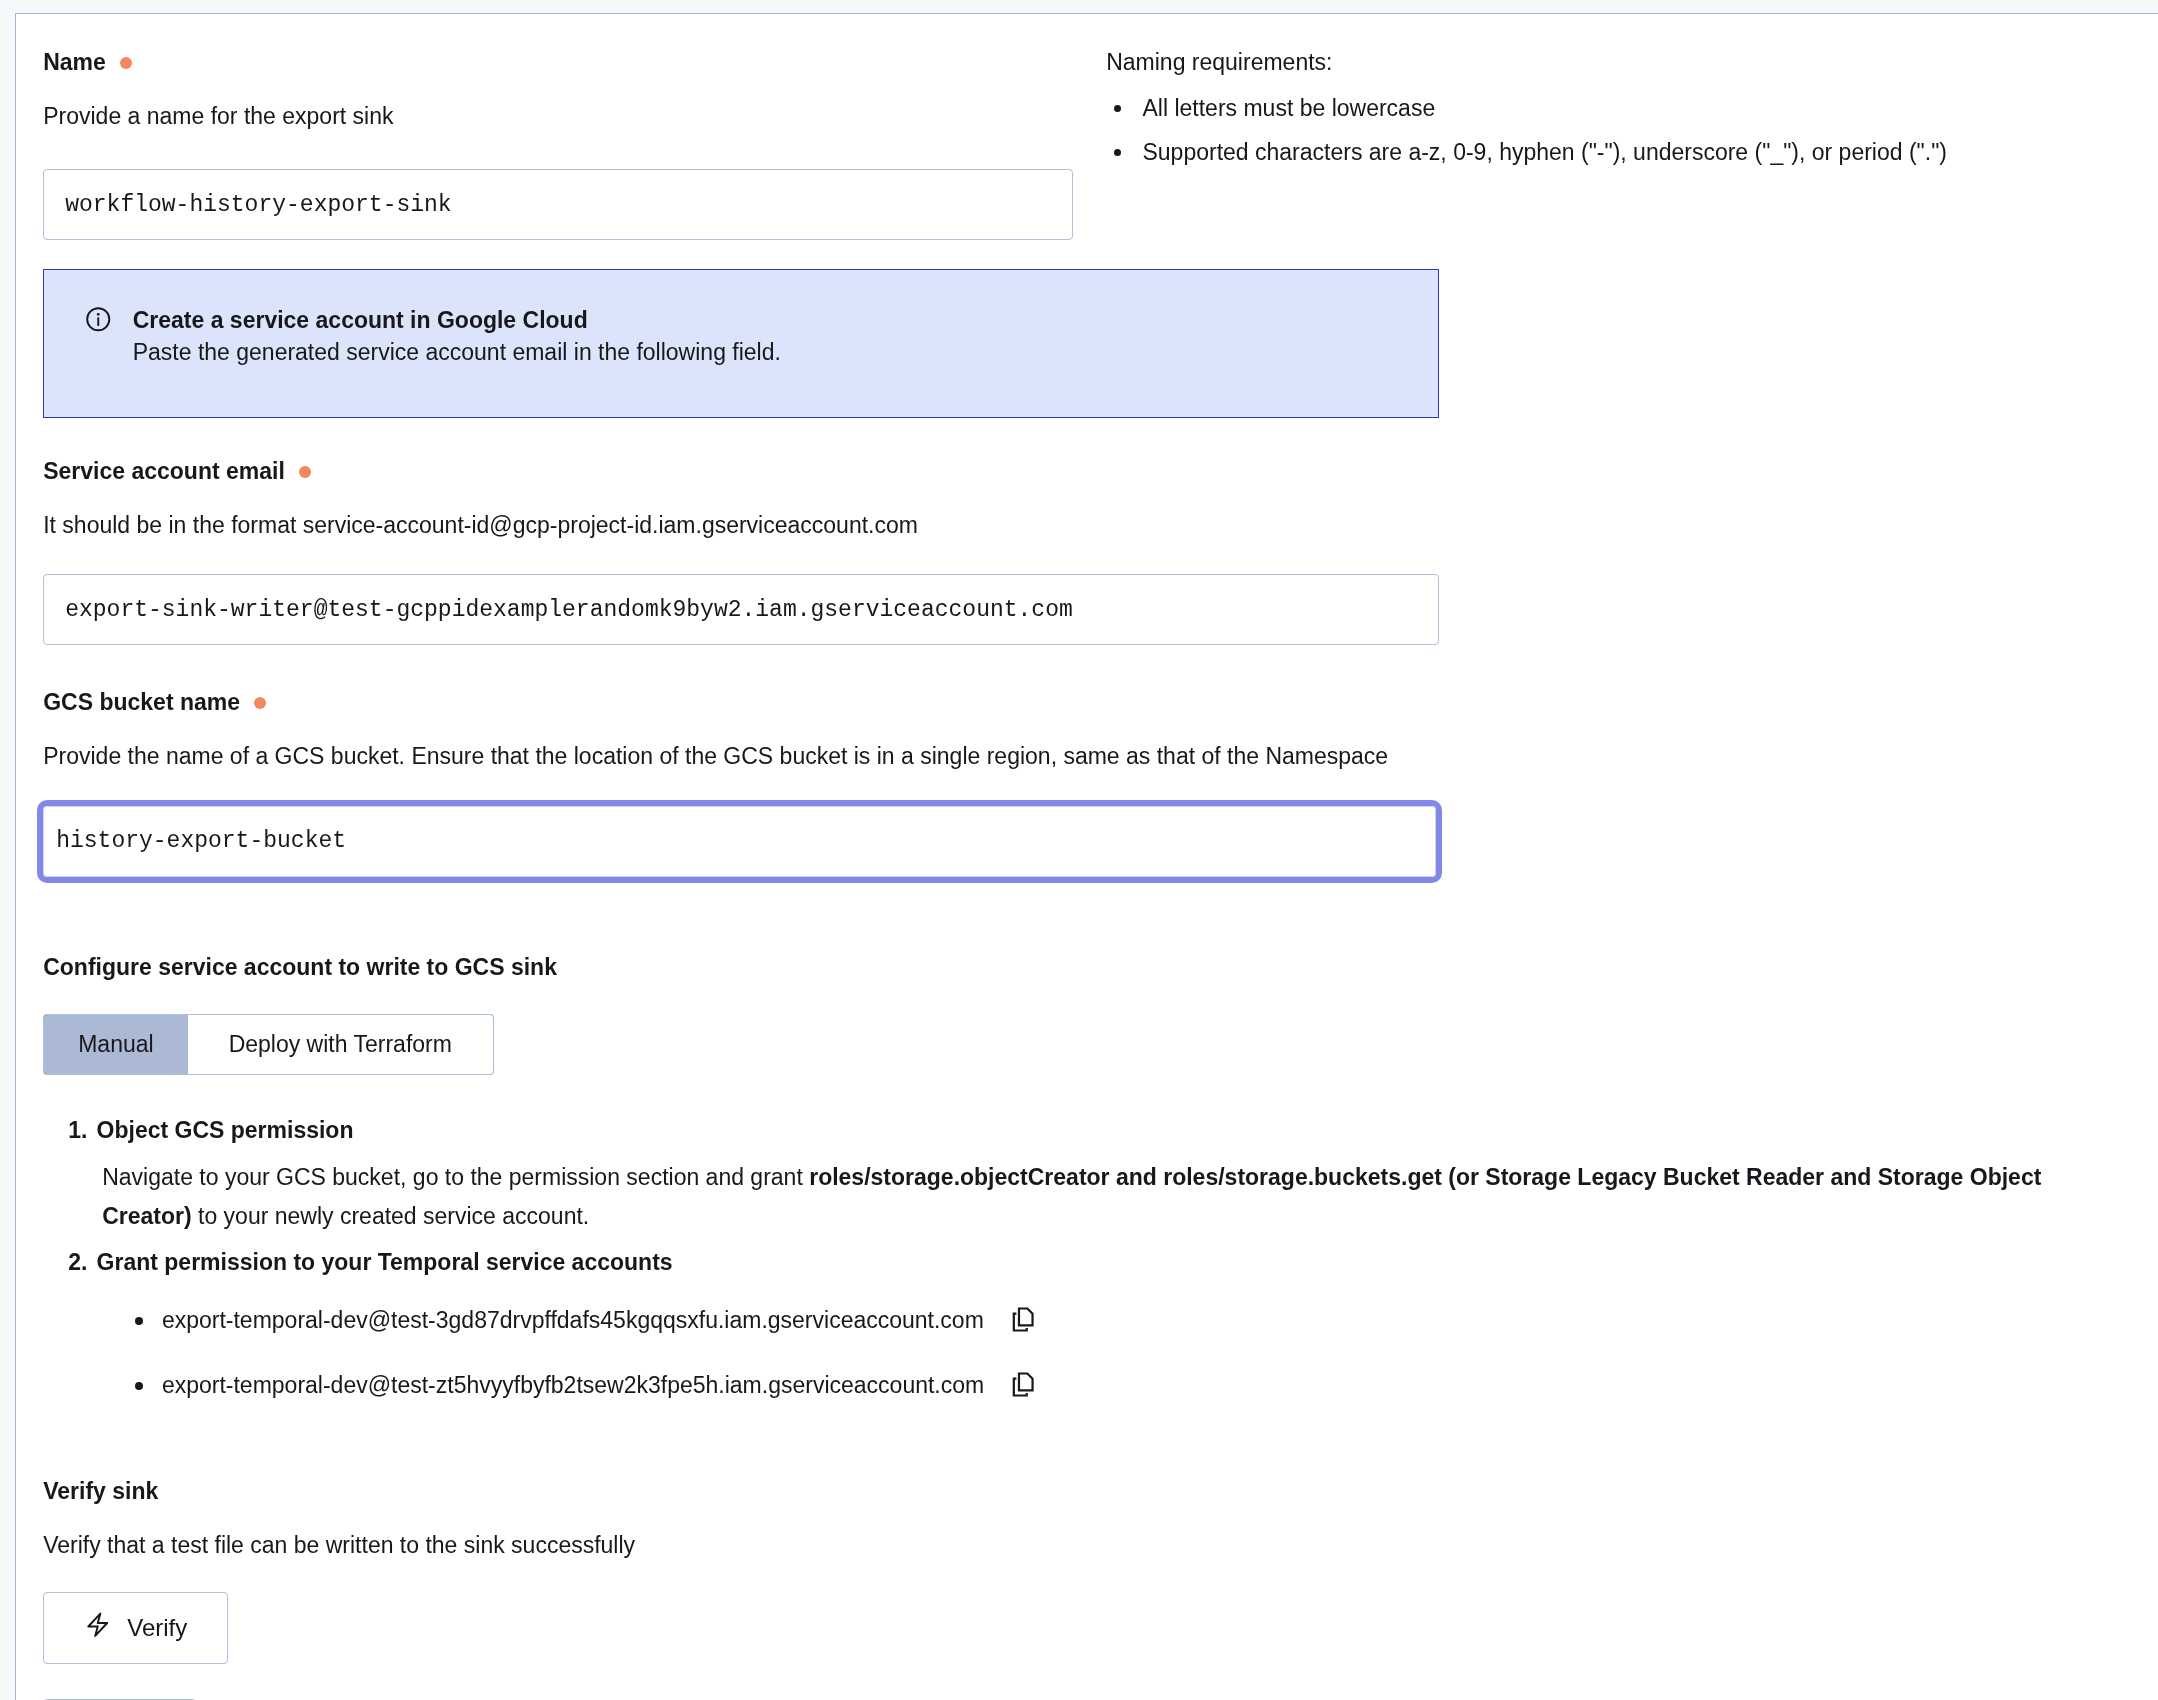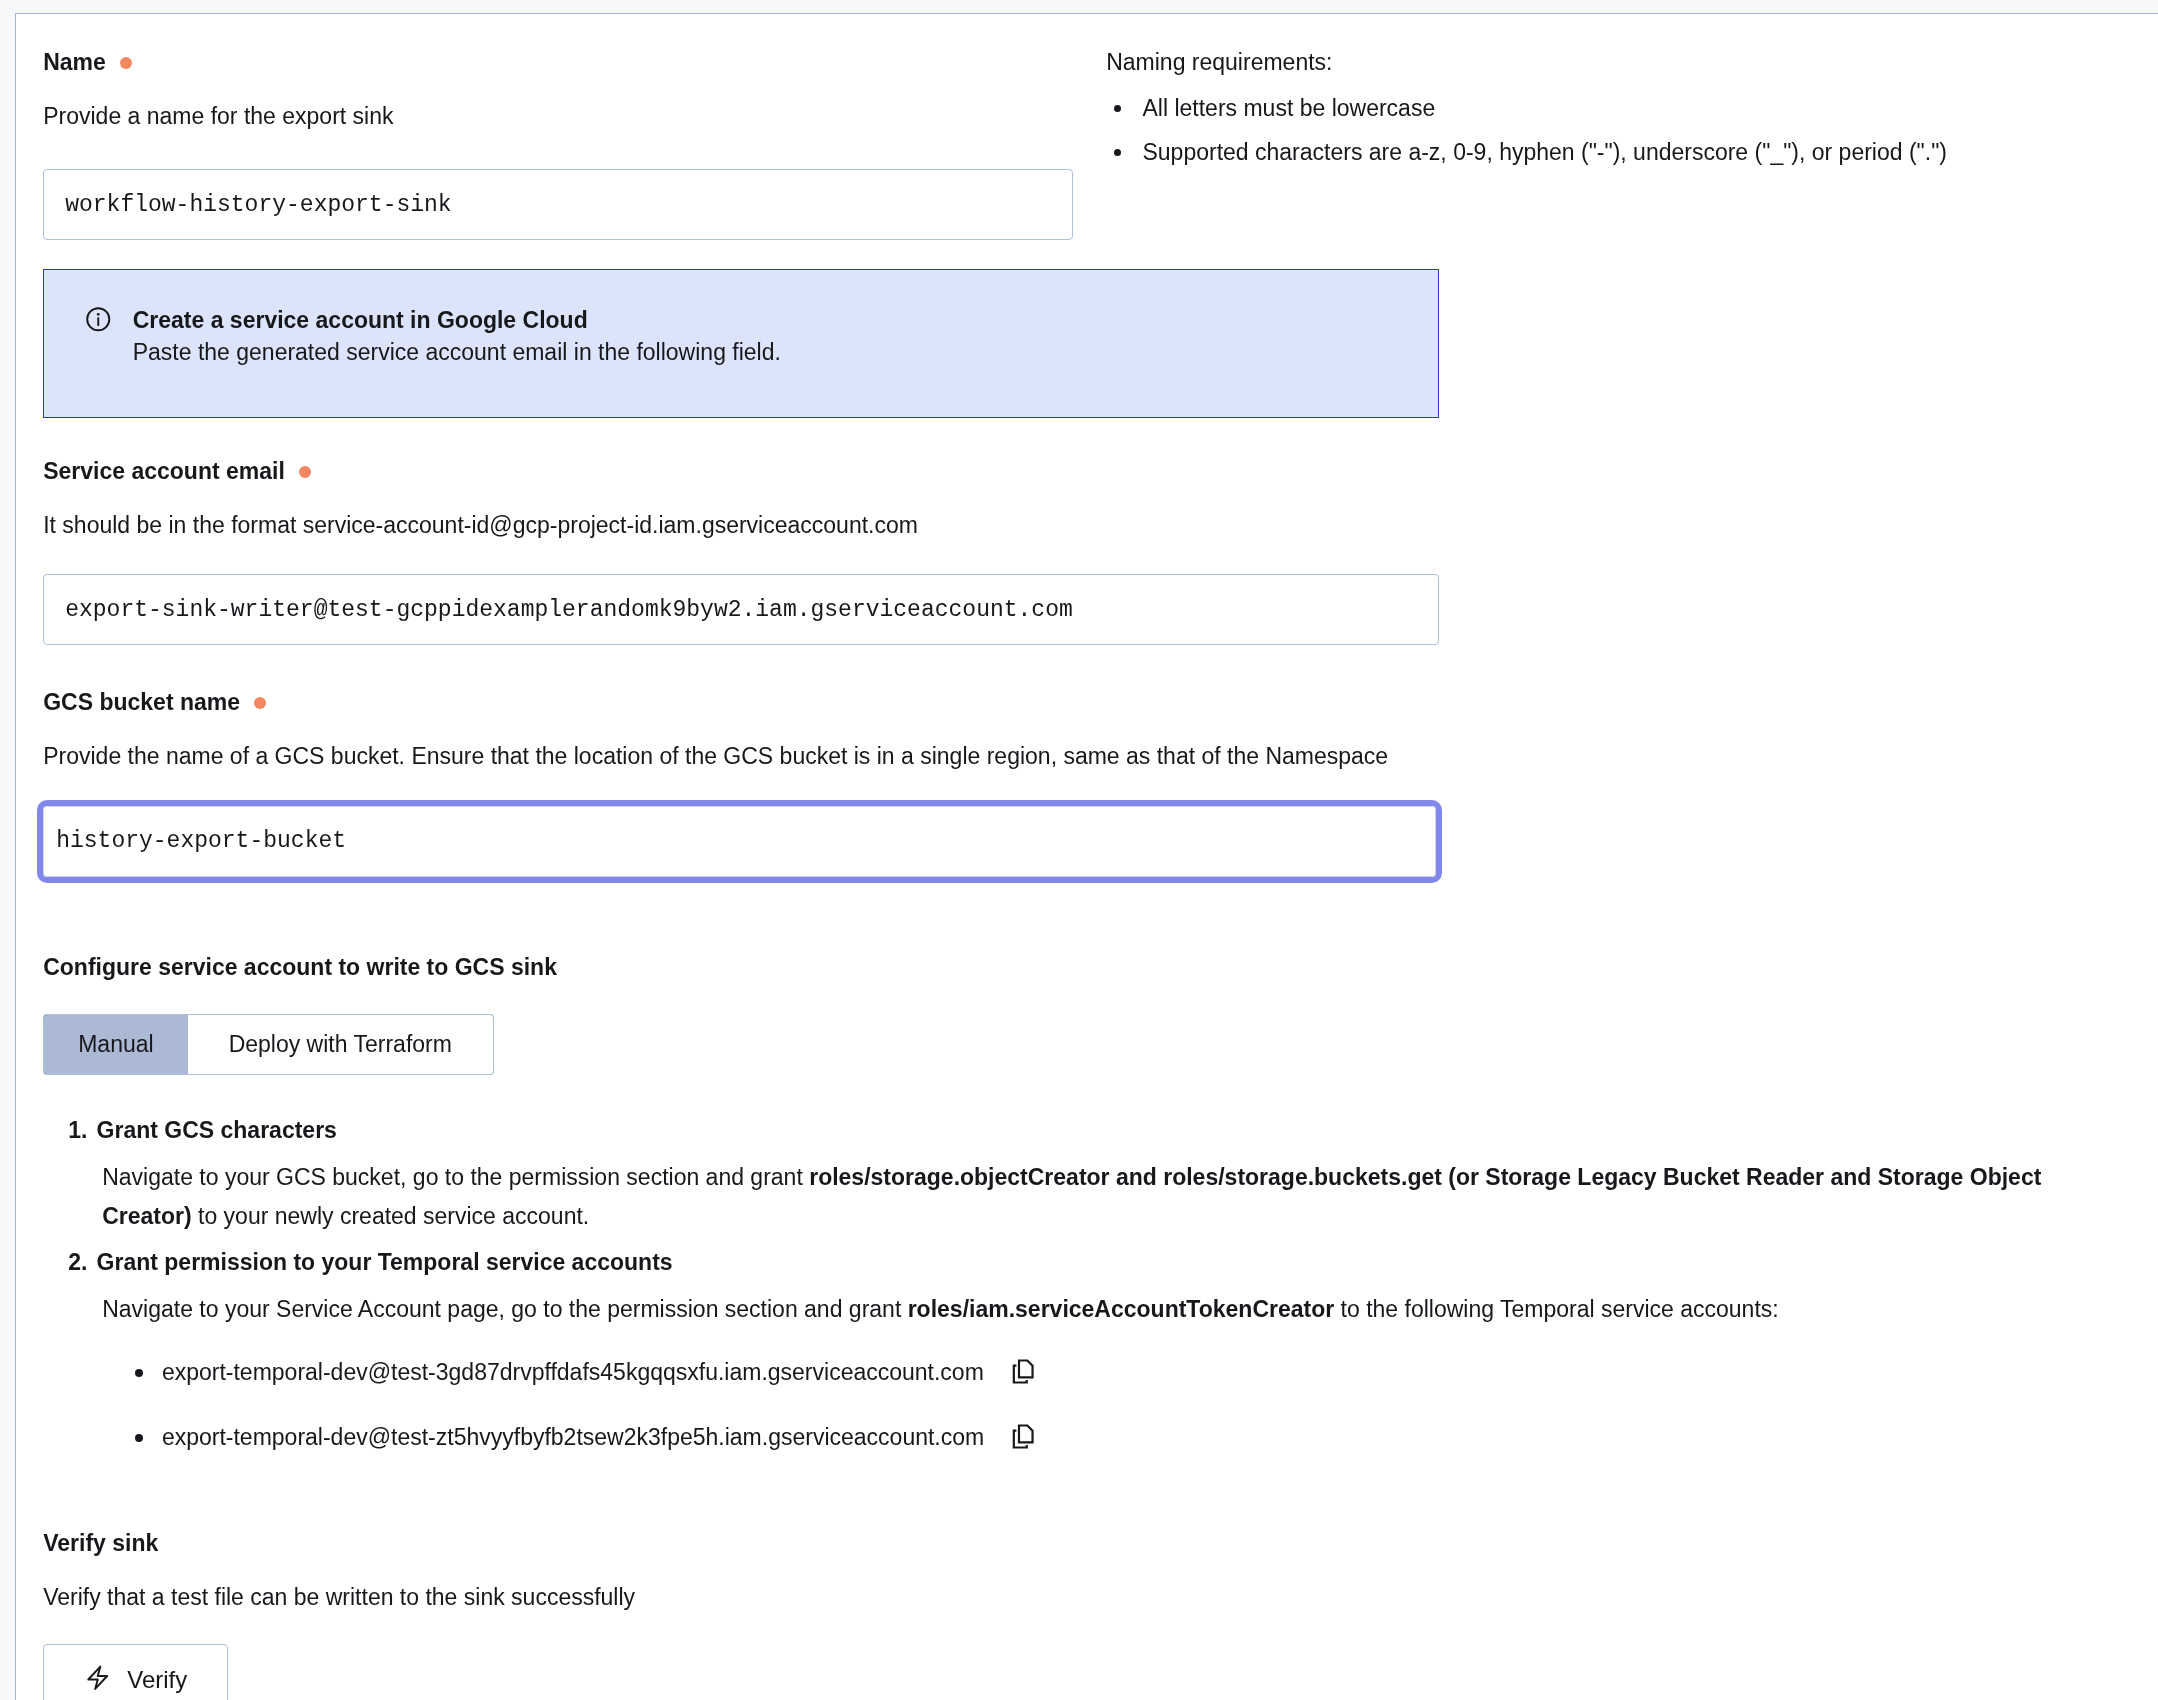--- a/index.html
+++ b/index.html
@@ -156,33 +156,30 @@
     <div class="section-title">Configure service account to write to GCS sink</div>
 
     <div class="tab-group">
       <button class="tab active">Manual</button>
       <button class="tab">Deploy with Terraform</button>
     </div>
 
     <div class="steps">
       <div class="step">
         <div class="step-title">
-          <span class="step-num">1.</span><span>Grant GCS characters</span>
+          <span class="step-num">1.</span><span>Object GCS permission</span>
         </div>
         <div class="step-body">
           <span>Navigate to your GCS bucket, go to the permission section and grant </span><strong>roles/storage.objectCreator and roles/storage.buckets.get (or Storage Legacy Bucket Reader and Storage Object Creator)</strong><span> to your newly created service account.</span>
         </div>
       </div>
 
       <div class="step">
         <div class="step-title">
           <span class="step-num">2.</span><span>Grant permission to your Temporal service accounts</span>
-        </div>
-        <div class="step-body">
-          <span>Navigate to your Service Account page, go to the permission section and grant </span><strong>roles/iam.serviceAccountTokenCreator</strong><span> to the following Temporal service accounts:</span>
         </div>
       </div>
 
       <ul class="sa-list">
         <li>
           <span class="sa-bullet"></span>
           <span class="sa-email">export-temporal-dev@test-3gd87drvpffdafs45kgqqsxfu.iam.gserviceaccount.com</span>
           <button class="copy-btn">
             <span>
               <svg width="31" height="31" viewBox="0 0 24 24" fill="none" stroke="#17181c" stroke-width="1.7">

